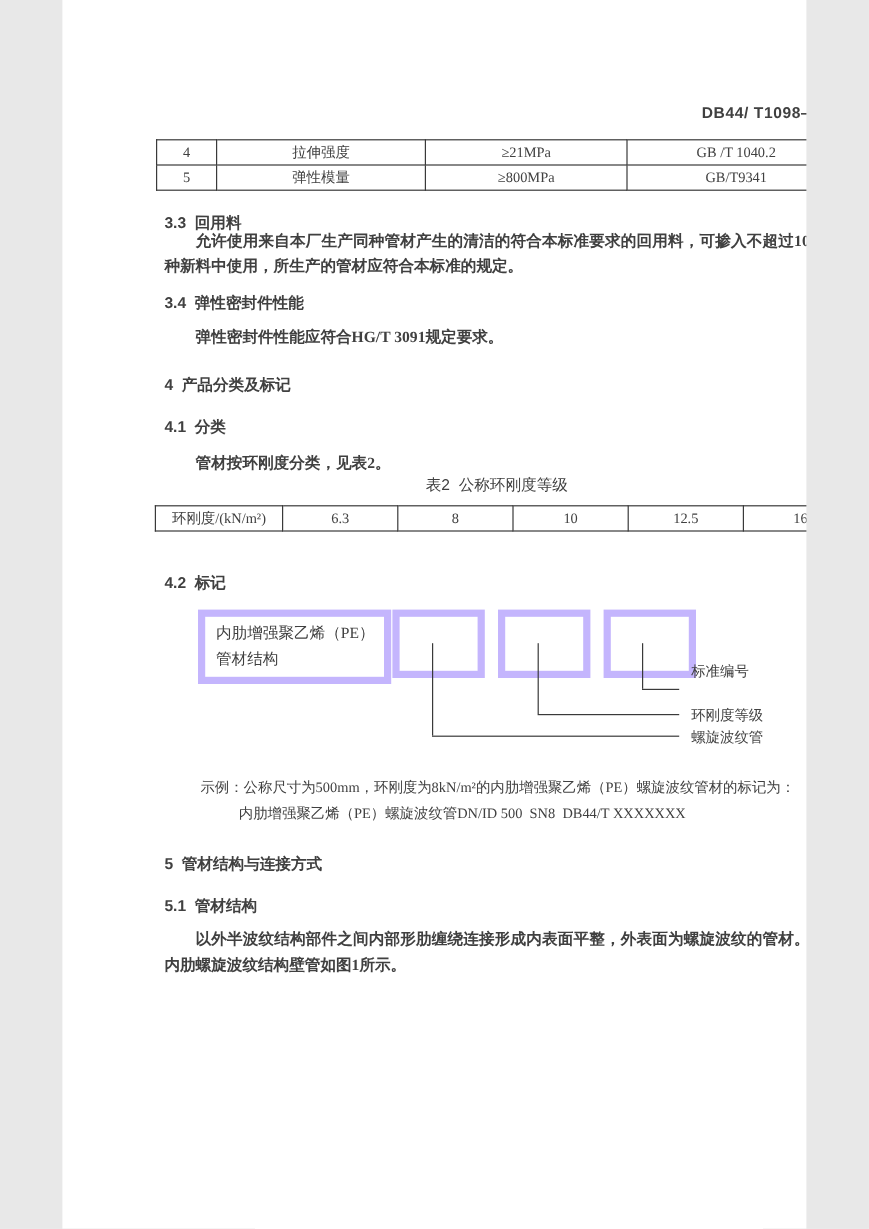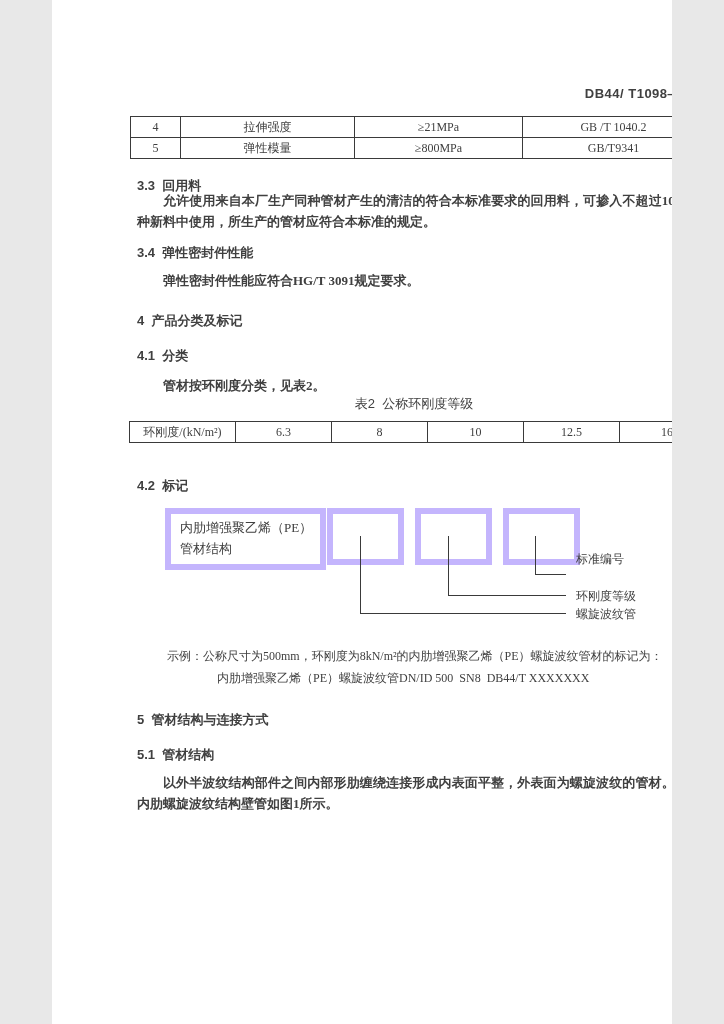--- a/index.html
+++ b/index.html
@@ -160,21 +160,21 @@
     <div class="hline" style="left:483px;top:69px;width:31px;"></div>
     <div class="hline" style="left:396px;top:90px;width:118px;"></div>
     <div class="hline" style="left:308px;top:108px;width:206px;"></div>
 
     <div class="dg-label" style="top:46px;">标准编号</div>
     <div class="dg-label" style="top:83px;text-align:center;">环刚度等级</div>
     <div class="dg-label" style="top:101px;">螺旋波纹管</div>
   </div>
 
   <div class="abs example" style="left:115px;top:648px;">示例：公称尺寸为500mm，环刚度为8kN/m²的内肋增强聚乙烯（PE）螺旋波纹管材的标记为：</div>
-  <div class="abs example" style="left:147px;top:670px;margin-left:18px;">内肋增强聚乙烯（PE）螺旋波纹管DN/ID 500  SN8  DB44/T XXXXXXX</div>
+  <div class="abs example" style="left:147px;top:670px;">内肋增强聚乙烯（PE）螺旋波纹管DN/ID 500  SN8  DB44/T XXXXXXX</div>
 
   <div class="abs h" style="top:711px;">5  管材结构与连接方式</div>
   <div class="abs h" style="top:746px;">5.1  管材结构</div>
   <div class="abs para" style="top:772px;">以外半波纹结构部件之间内部形肋缠绕连接形成内表面平整，外表面为螺旋波纹的管材。典型的内肋螺旋波纹结构壁管如图1所示。</div>
 
   <div class="abs page-num">2</div>
 
 </div>
 
 </body></html>

